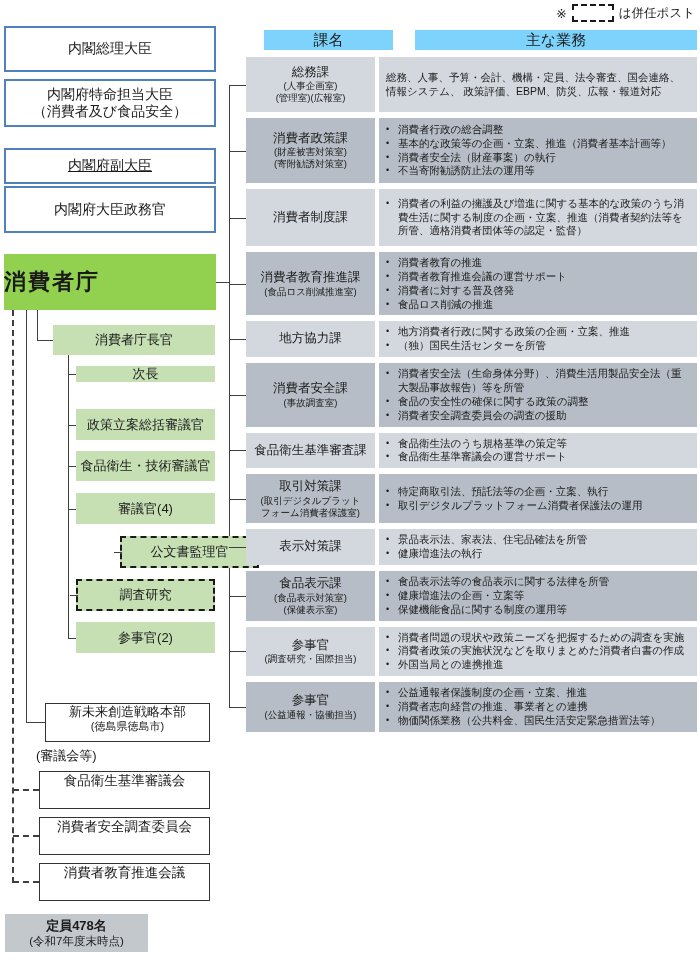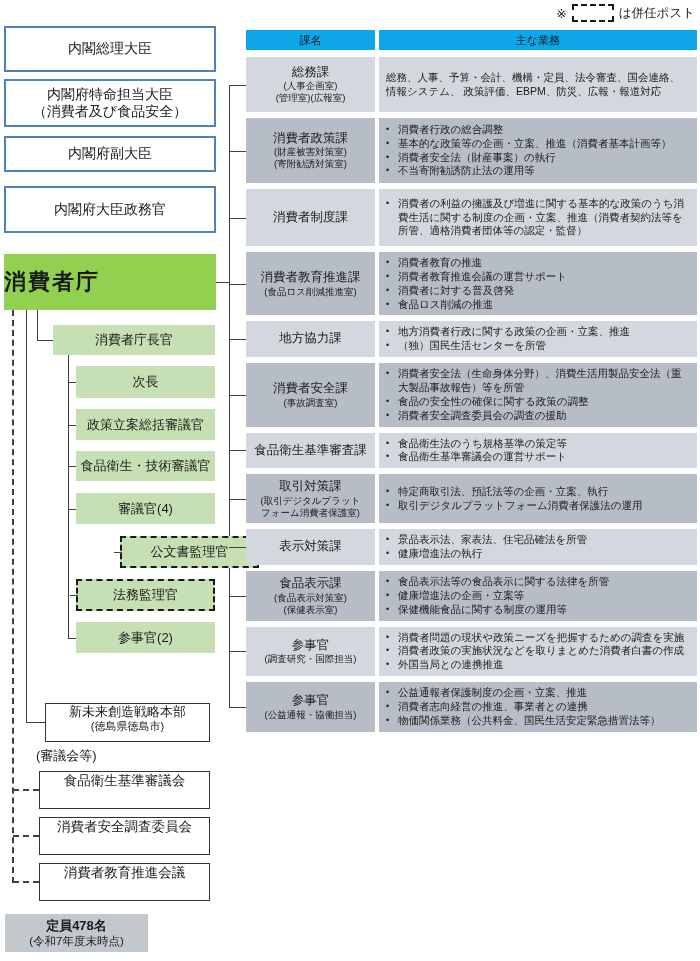--- a/index.html
+++ b/index.html
@@ -44,21 +44,21 @@
 
   
   .vline{border-left:1.5px solid #3f3f3f;width:0;}
   .hline{border-top:1.5px solid #3f3f3f;height:0;}
   .vline.dash{border-left:2px dashed #3f3f3f;}
   .hline.dash{border-top:2px dashed #3f3f3f;}
 
   
   .table-col{left:246px;top:30px;width:451px;}
   .thead{display:flex;gap:4px;height:20px;margin-bottom:7px;}
-  .hcell{background:#0ea5e9;display:flex;align-items:center;justify-content:center;font-size:11px;}
+  .hcell{background:#7dd3fc;display:flex;align-items:center;justify-content:center;font-size:15px;margin-left:18px;}
   .hcell.c1{width:129px;flex:0 0 auto;}
   .hcell.c2{flex:1;}
   .rows{display:flex;flex-direction:column;gap:6px;border-radius:31px;}
   .row{display:flex;gap:4px;position:relative;}
   .row::before{content:'';position:absolute;left:-17px;top:50%;width:17px;border-top:1.5px solid #3f3f3f;}
   .row:nth-child(odd) .cell{background:#d3d8de;}
   .row:nth-child(even) .cell{background:#b6bdc6;}
   .cell{box-sizing:border-box;}
   .cell.name{width:129px;flex:0 0 auto;display:flex;flex-direction:column;align-items:center;justify-content:center;padding:2px;}
   .nm{font-size:12.5px;line-height:1.25;text-align:center;}
@@ -92,21 +92,21 @@
   </div>
 
   <div class="abs mbox" style="top:26px;height:46px;">
     <span class="line1">内閣総理大臣</span>
 
   </div>
   <div class="abs mbox" style="top:79px;height:48px;">
     <span class="line1">内閣府特命担当大臣</span>
     <span class="line2">（消費者及び食品安全）</span>
   </div>
-  <div class="abs mbox" style="top:136px;height:36px;">
+  <div class="abs mbox" style="top:148px;height:36px;text-decoration:underline;">
     <span class="line1">内閣府副大臣</span>
 
   </div>
   <div class="abs mbox" style="top:186px;height:47px;">
     <span class="line1">内閣府大臣政務官</span>
 
   </div>
 
   <div class="abs agency">
     <span>消費者庁</span>
@@ -124,37 +124,37 @@
   <div class="abs hline" style="left:26px;top:722px;width:19px;"></div>
 
   <div class="abs vline" style="left:37px;top:310px;height:30px;"></div>
   <div class="abs hline" style="left:37px;top:340px;width:16px;"></div>
 
   <div class="abs gbox commissioner">
     <span>消費者庁長官</span>
   </div>
   <div class="abs vline" style="left:68px;top:355px;height:283px;"></div>
 
-  <div class="abs gbox official" style="top:366px;height:32px;">
+  <div class="abs gbox official" style="top:366px;height:16px;">
       <span>次長</span>
     </div>
   <div class="abs gbox official" style="top:409px;height:31px;">
       <span>政策立案総括審議官</span>
     </div>
   <div class="abs gbox official" style="top:451px;height:30px;">
       <span>食品衛生・技術審議官</span>
     </div>
   <div class="abs gbox official" style="top:493px;height:31px;">
       <span>審議官(4)</span>
     </div>
   <div class="abs gbox official dashed" style="top:536px;height:32px;margin-left:44px;">
       <span>公文書監理官</span>
     </div>
   <div class="abs gbox official dashed" style="top:579px;height:32px;">
-      <span>法務監理官</span>
+      <span>調査研究</span>
     </div>
   <div class="abs gbox official" style="top:622px;height:31px;">
       <span>参事官(2)</span>
     </div>
 
   <div class="abs wbox hq">
     <span class="line1">新未来創造戦略本部</span>
     <span class="line2">(徳島県徳島市)</span>
   </div>
 

